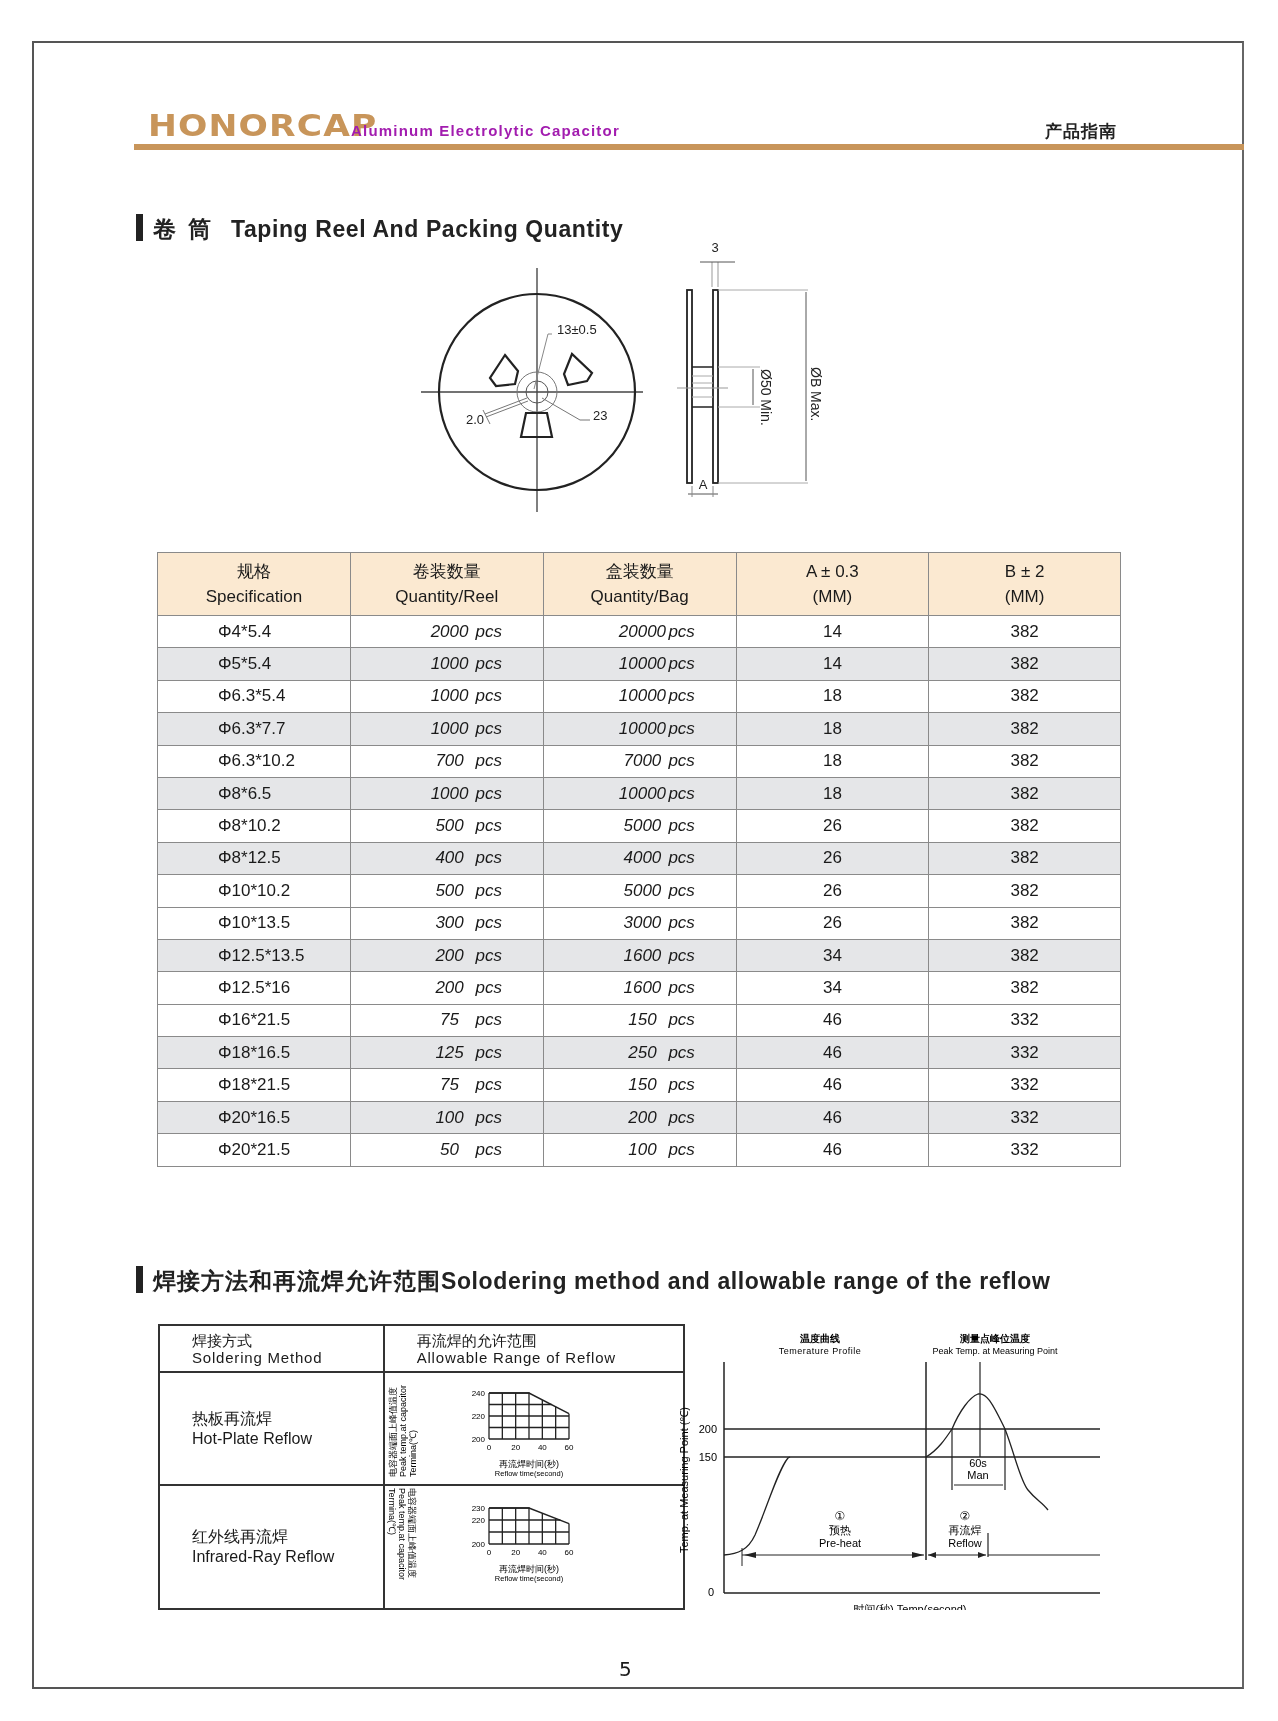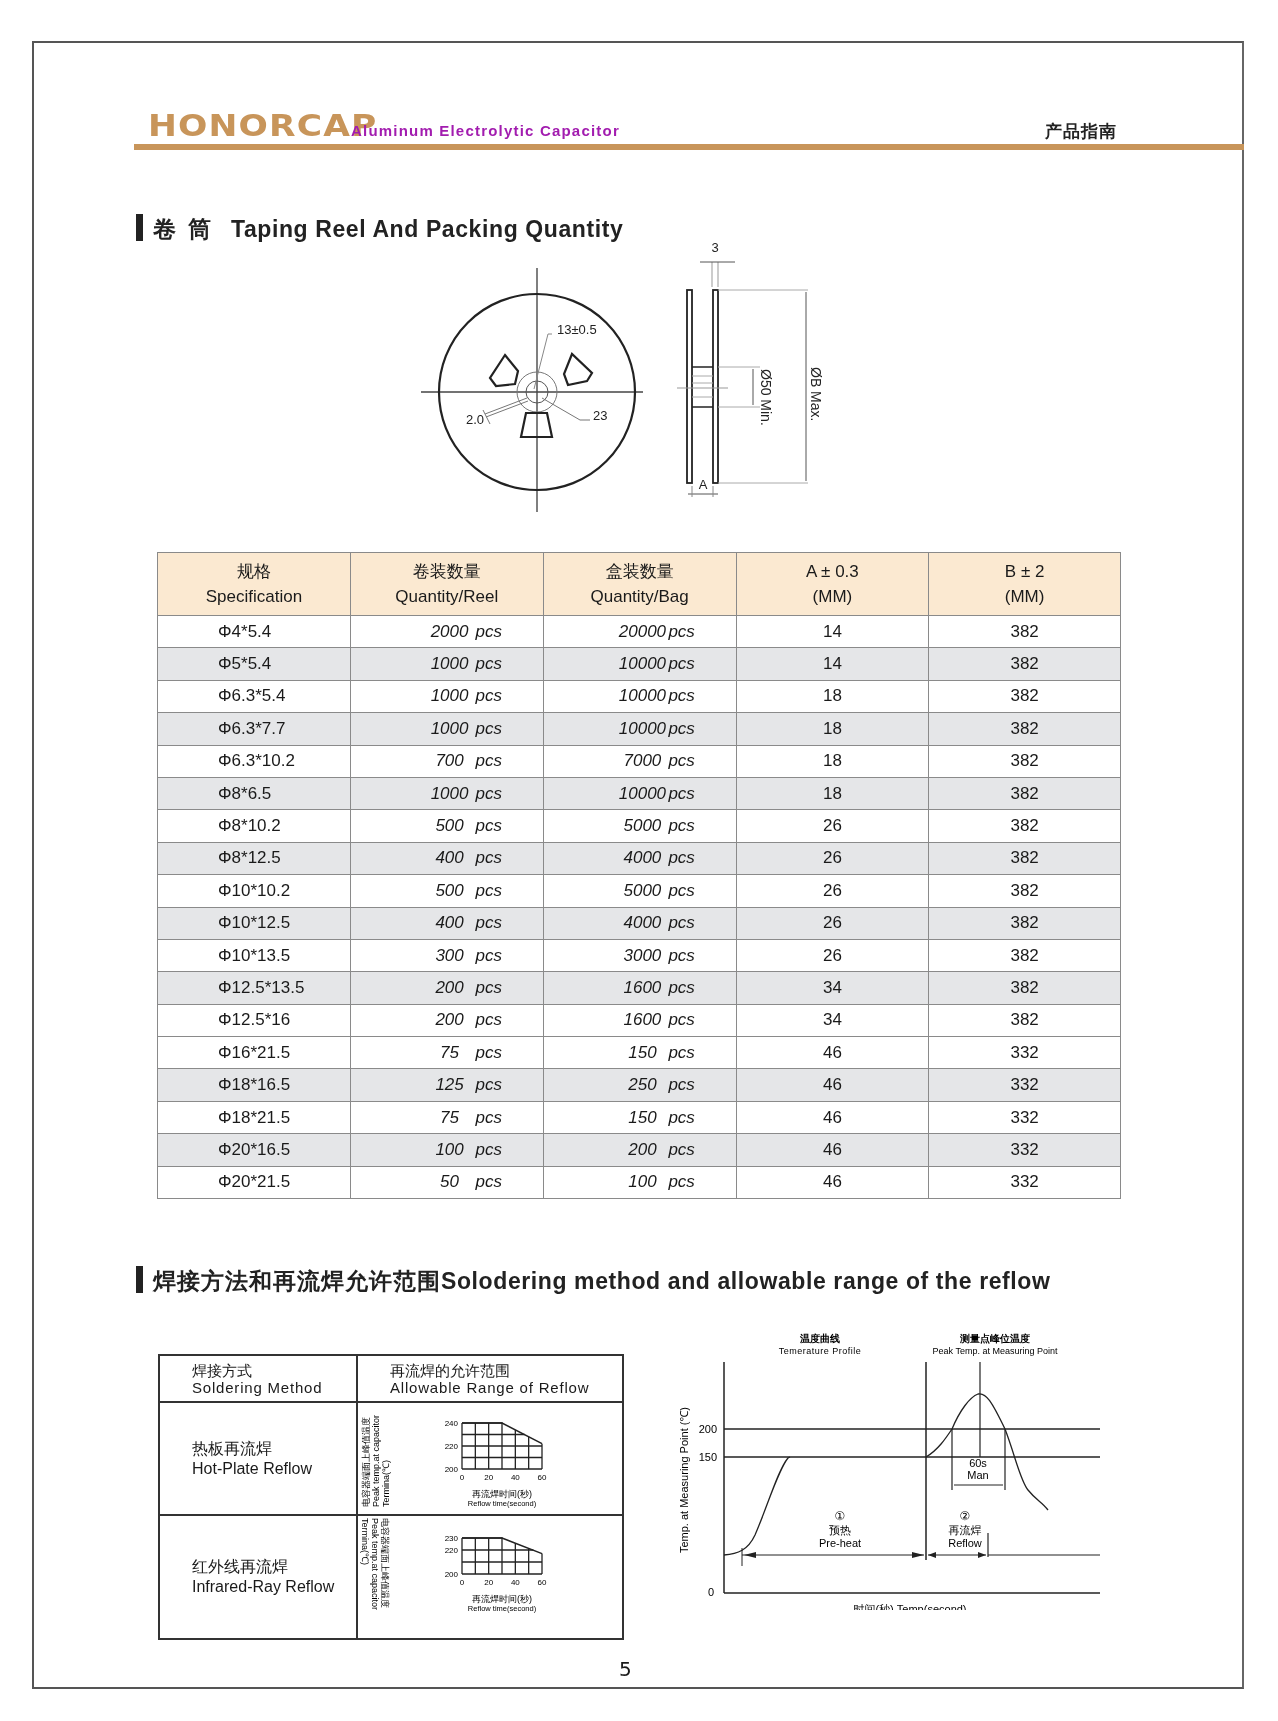--- a/index.html
+++ b/index.html
@@ -17,21 +17,21 @@
   .sec2 .cn { letter-spacing:1px; }
   .drawing { position:absolute; left:0; top:0; }
   table.pack { position:absolute; left:157px; top:552px; width:964px; border-collapse:collapse; font-size:17px; }
   table.pack th, table.pack td { border:1px solid #8a8a8a; text-align:center; padding:0; }
   table.pack th { background:#fbe9d1; height:62px; font-weight:normal; line-height:25px; font-size:17px; }
   table.pack td { height:31.4px; }
   table.pack tr.alt td { background:#e5e6e8; }
   table.pack td.spec { text-align:left; padding-left:60px; }
   table.pack td.q { text-align:center; padding-left:32px;font-style:italic; }
   .qv { display:inline-block; width:52px; }
-  table.solder { position:absolute; left:158px; top:1324px; width:466px; height:280px; border-collapse:collapse;margin-top:30px; }
+  table.solder { position:absolute; left:158px; top:1324px; width:527px; height:280px; border-collapse:collapse; }
   table.solder td { border:2px solid #333; vertical-align:middle; padding:0; }
   .sm-hd { font-size:15px; line-height:17px; padding-left:32px !important; }
   .sm-hd .en { letter-spacing:0.8px; }
   .method { font-size:16px; line-height:20px; padding-left:32px !important; }
   .reflow { position:absolute; left:660px; top:1330px; }
   .pagenum { position:absolute; left:619px; top:1657px; font-family:"DejaVu Sans", sans-serif; font-size:20px; }
   svg text { font-family:"Liberation Sans", sans-serif; }
 </style>
 </head>
 <body>
@@ -168,27 +168,20 @@
         <td class="spec"><span>Φ8*12.5</span></td>
         <td class="q"><span class="qv">400</span><span>pcs</span></td>
         <td class="q"><span class="qv">4000</span><span>pcs</span></td>
         <td><span>26</span></td>
         <td><span>382</span></td>
       </tr>
       <tr>
         <td class="spec"><span>Φ10*10.2</span></td>
         <td class="q"><span class="qv">500</span><span>pcs</span></td>
         <td class="q"><span class="qv">5000</span><span>pcs</span></td>
-        <td><span>26</span></td>
-        <td><span>382</span></td>
-      </tr>
-      <tr class="alt">
-        <td class="spec"><span>Φ10*12.5</span></td>
-        <td class="q"><span class="qv">400</span><span>pcs</span></td>
-        <td class="q"><span class="qv">4000</span><span>pcs</span></td>
         <td><span>26</span></td>
         <td><span>382</span></td>
       </tr>
       <tr>
         <td class="spec"><span>Φ10*13.5</span></td>
         <td class="q"><span class="qv">300</span><span>pcs</span></td>
         <td class="q"><span class="qv">3000</span><span>pcs</span></td>
         <td><span>26</span></td>
         <td><span>382</span></td>
       </tr>

